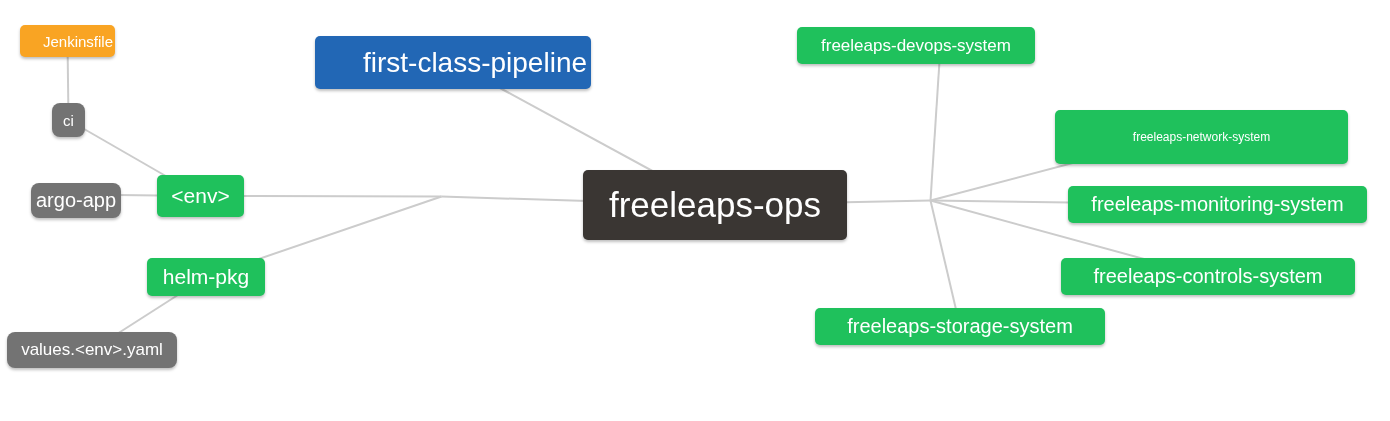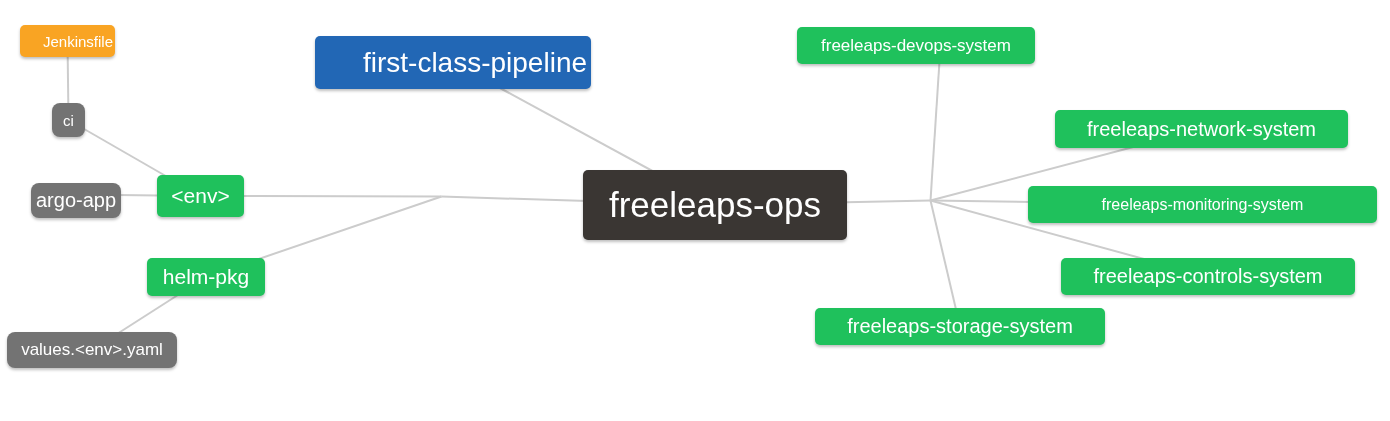--- a/index.html
+++ b/index.html
@@ -45,22 +45,22 @@
   .n-ci          { left: 52px;  top: 103px; width: 33px;  height: 34px; font-size: 15px; }
   .n-argo-app    { left: 31px;  top: 183px; width: 90px;  height: 35px; font-size: 20px; }
   .n-env         { left: 157px; top: 175px; width: 87px;  height: 42px; font-size: 21px; }
   .n-helm-pkg    { left: 147px; top: 258px; width: 118px; height: 38px; font-size: 21px; }
   .n-values      { left: 7px;   top: 332px; width: 170px; height: 36px; font-size: 17px; }
   .n-fcp         { left: 315px; top: 36px;  width: 276px; height: 53px; font-size: 28px; padding-left: 44px; }
   .n-service     { left: 316px; top: 171px; width: 251px; height: 51px; font-size: 28px; }
   .n-ops         { left: 583px; top: 170px; width: 264px; height: 70px; font-size: 35px; }
   .n-manifests   { left: 850px; top: 174px; width: 161px; height: 53px; font-size: 28px; }
   .n-devops      { left: 797px; top: 27px;  width: 238px; height: 37px; font-size: 17px; }
-  .n-network     { left: 1055px; top: 110px; width: 293px; height: 38px; font-size: 20px; }
-  .n-monitoring  { left: 1028px; top: 186px; width: 349px; height: 37px; font-size: 16px; }
+  .n-network     { left: 1055px; top: 110px; width: 293px; height: 54px; font-size: 12px; }
+  .n-monitoring  { left: 1068px; top: 186px; width: 299px; height: 37px; font-size: 20px; }
   .n-controls    { left: 1061px; top: 258px; width: 294px; height: 37px; font-size: 20px; }
   .n-storage     { left: 815px; top: 308px; width: 290px; height: 37px; font-size: 20px; }
 </style>
 </head>
 <body>
 
 <div class="canvas">
 
   <svg class="edges" width="1390" height="421">
     <g stroke="#cccccc" stroke-width="2">

